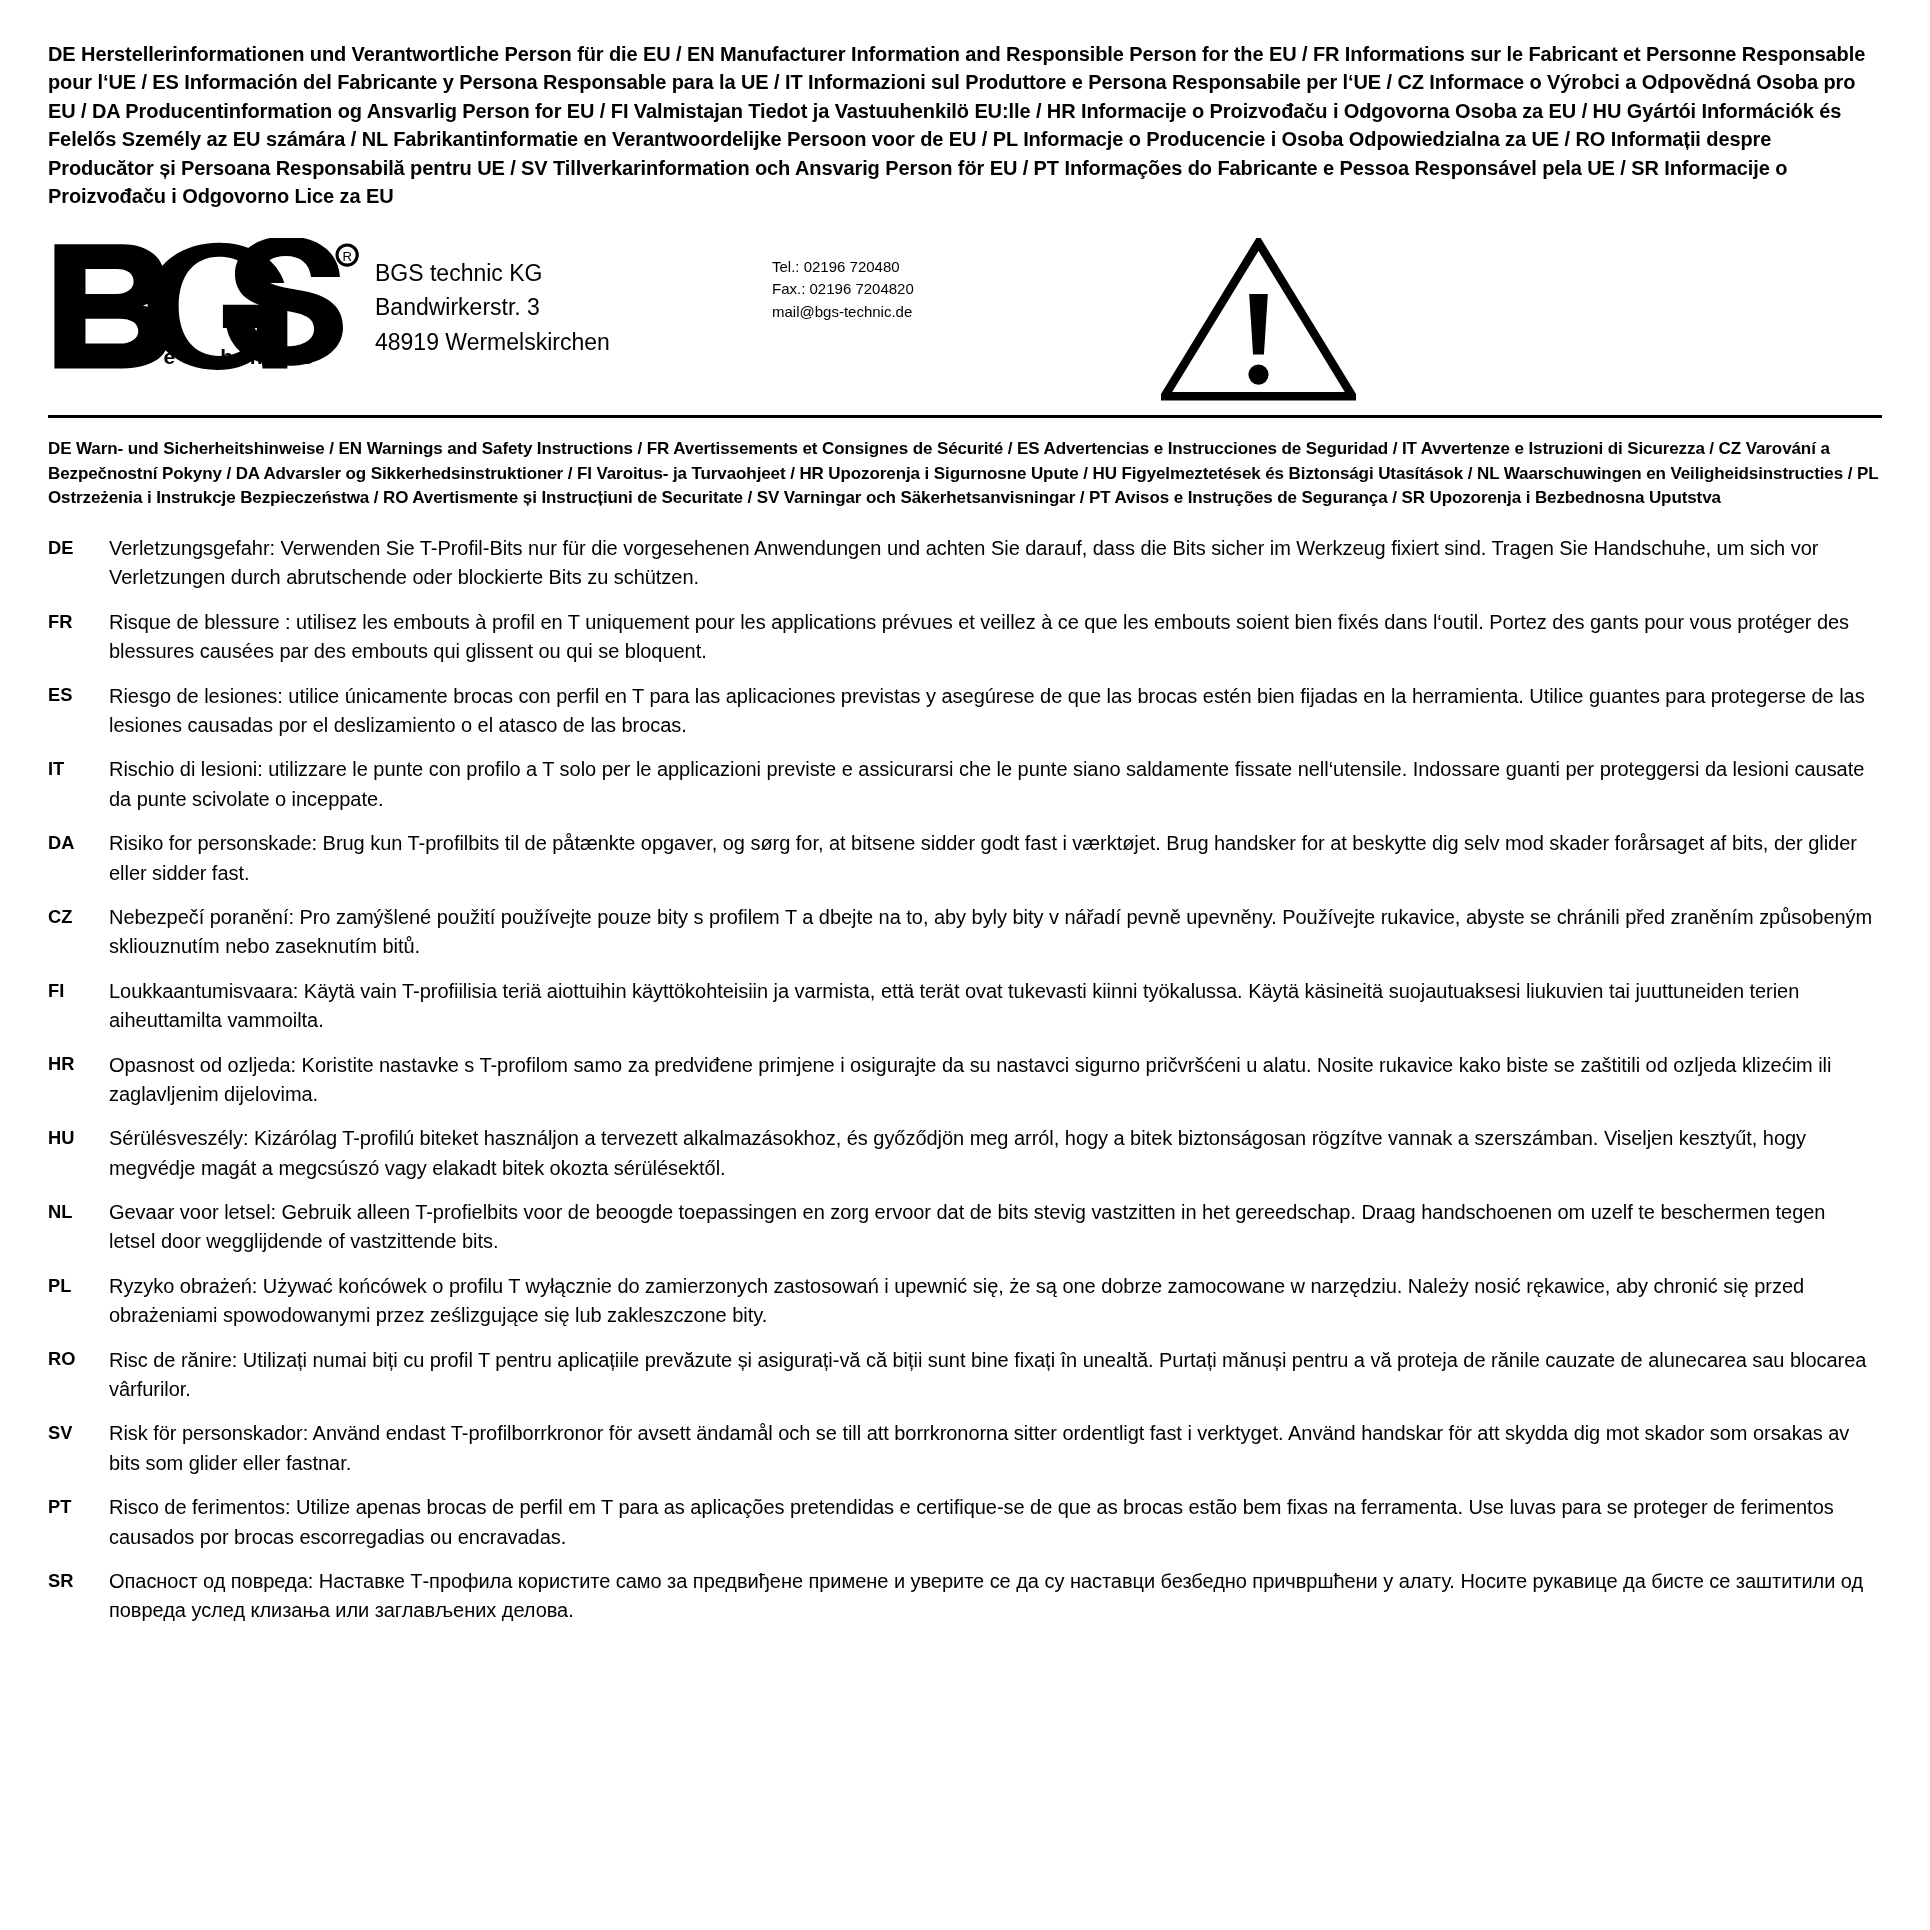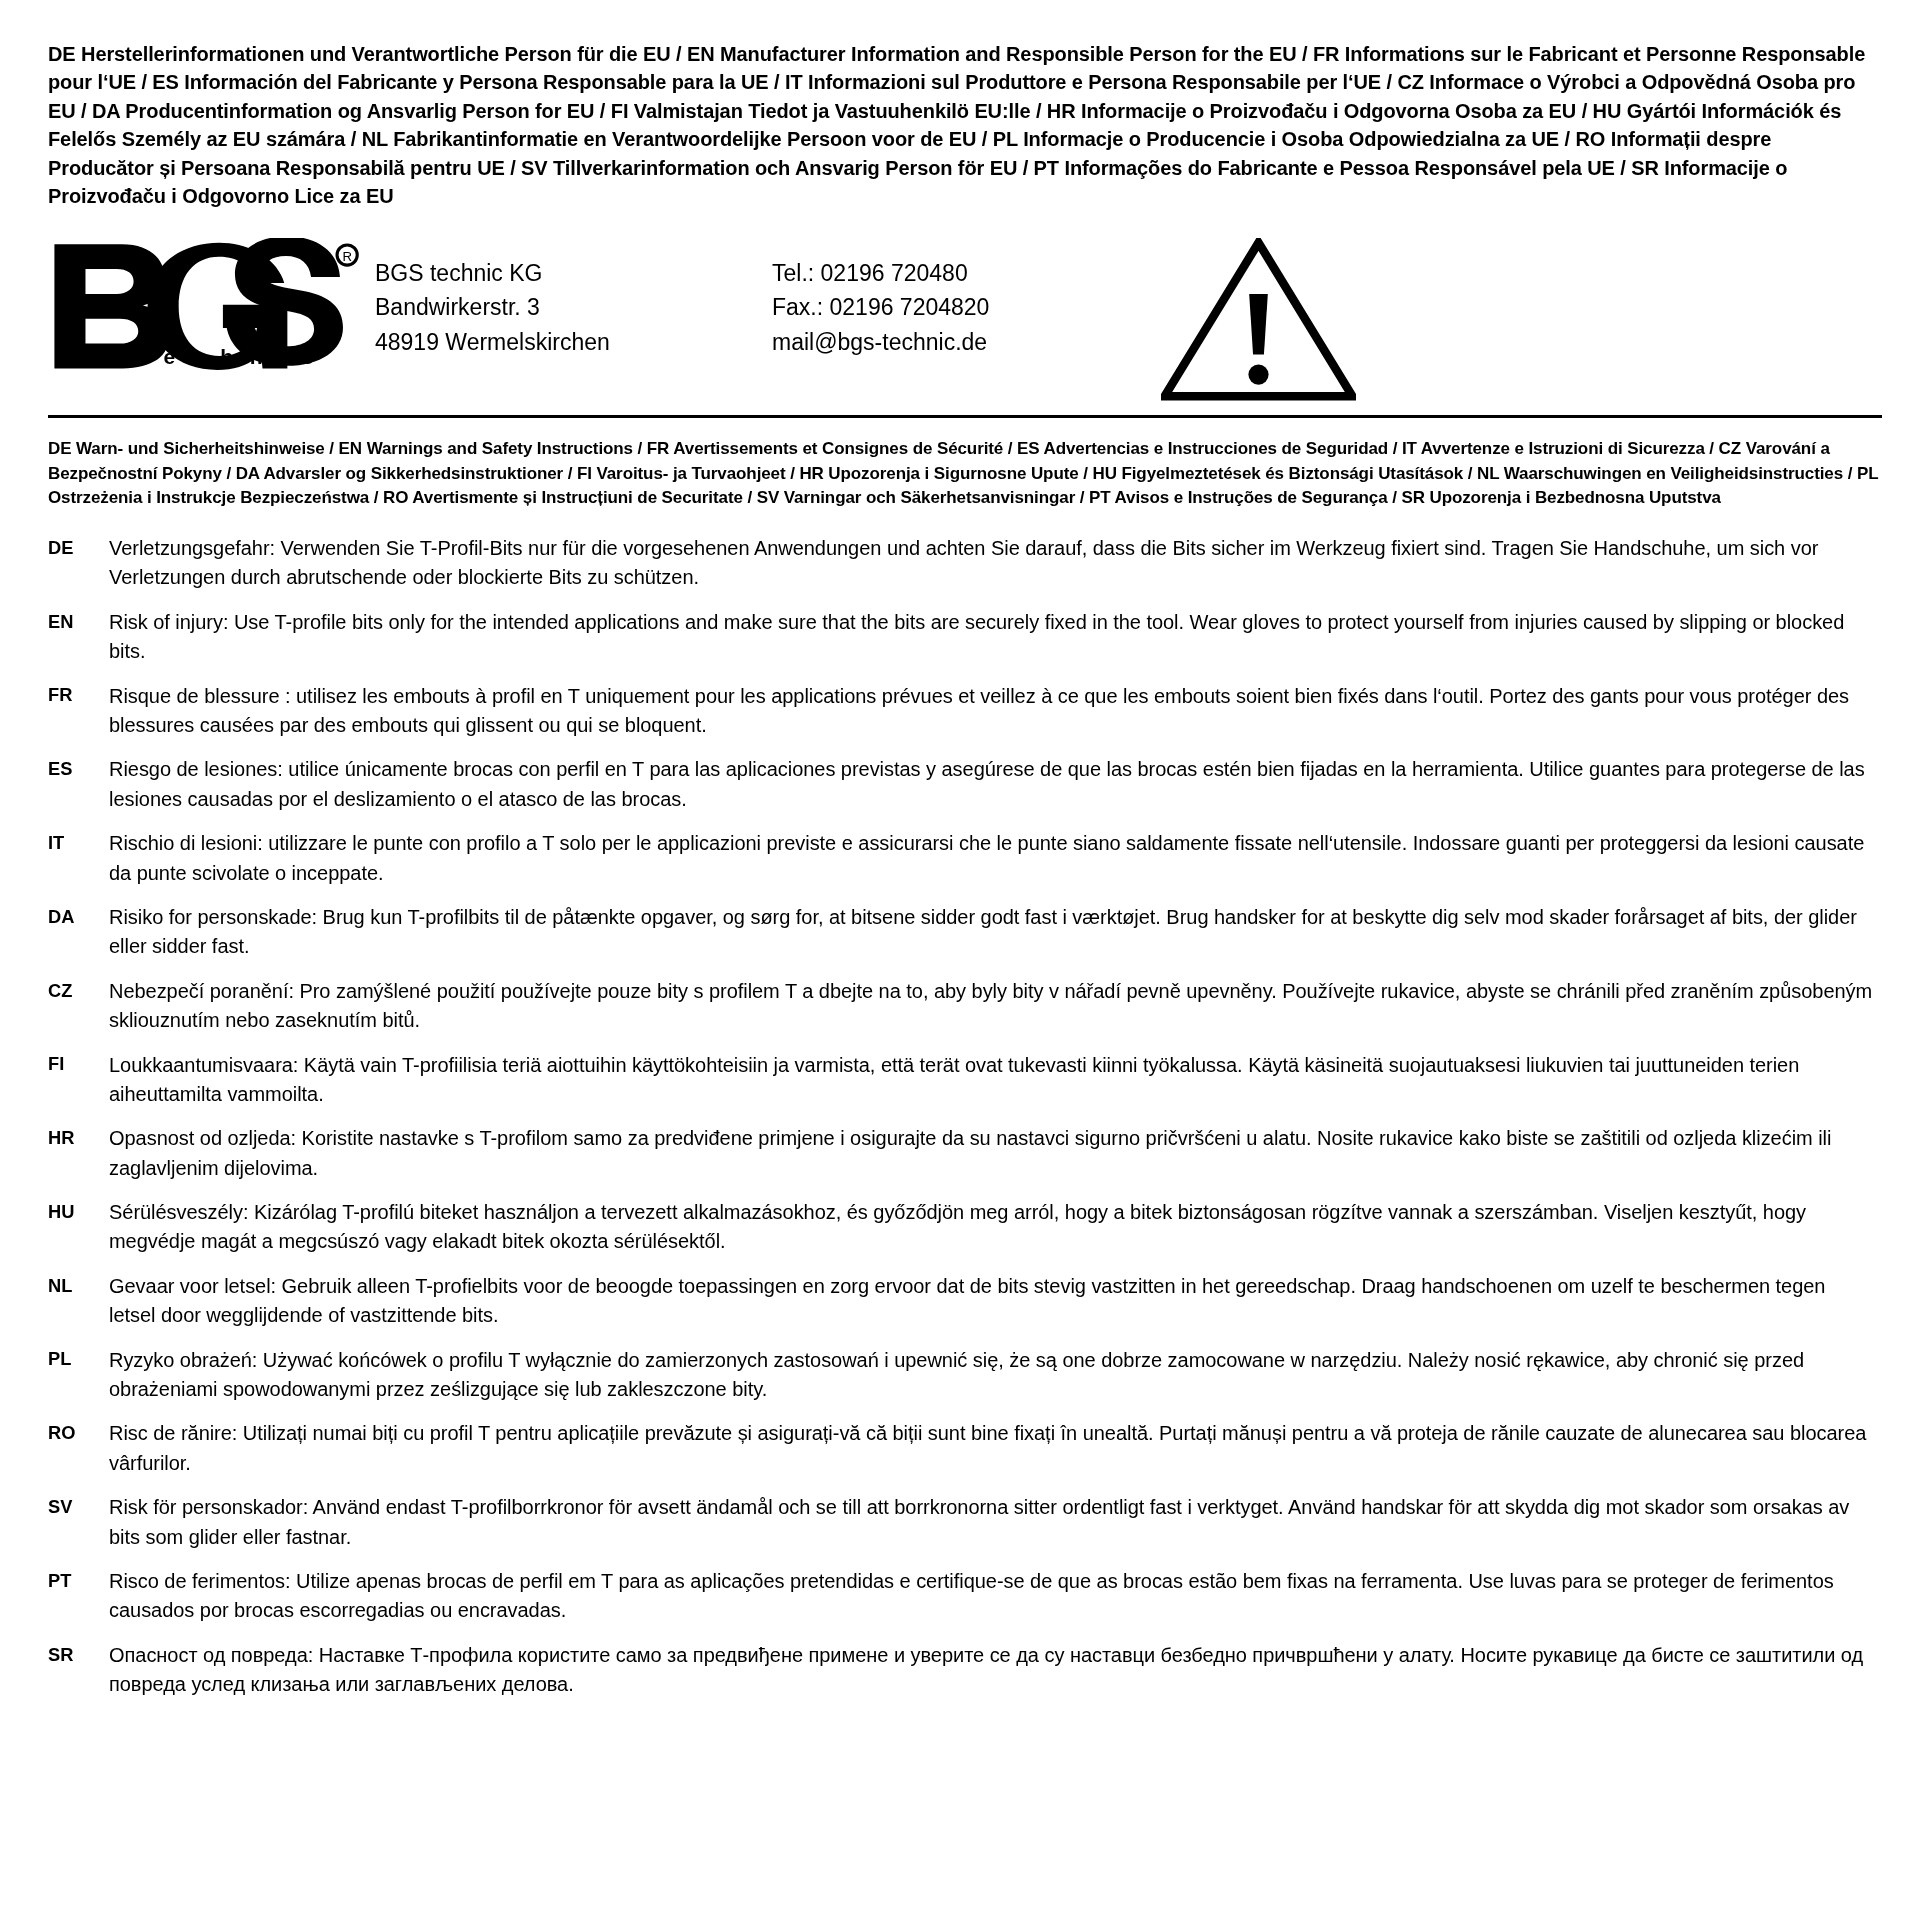--- a/index.html
+++ b/index.html
@@ -50,21 +50,21 @@
   .logo-svg { display:block; }
 
   .addr-col {
     flex: 0 0 397px;
     font-size: 23px;
     line-height: 1.5;
     padding-top: 25px;
   }
   .tel-col {
     flex: 0 0 366px;
-    font-size: 23px;
+    font-size: 15px;
     line-height: 1.5;
     padding-top: 25px;
   }
   .web-col {
     flex: 1 1 auto;
     font-size: 30px;
     font-weight: bold;
     padding-top: 61px;
     text-align: center;
     letter-spacing: 0.2px;
@@ -161,24 +161,20 @@
 
   <div class="section-heading">DE Warn- und Sicherheitshinweise  /  EN Warnings and Safety Instructions  /  FR Avertissements et Consignes de Sécurité  /  ES Advertencias e Instrucciones de Seguridad  /  IT Avvertenze e Istruzioni di Sicurezza  /  CZ Varování a Bezpečnostní Pokyny  /  DA Advarsler og Sikkerhedsinstruktioner  /  FI Varoitus- ja Turvaohjeet  /  HR Upozorenja i Sigurnosne Upute  /  HU Figyelmeztetések és Biztonsági Utasítások  /  NL Waarschuwingen en Veiligheidsinstructies  /  PL Ostrzeżenia i Instrukcje Bezpieczeństwa  /  RO Avertismente și Instrucțiuni de Securitate  /  SV Varningar och Säkerhetsanvisningar  /  PT Avisos e Instruções de Segurança  /  SR Upozorenja i Bezbednosna Uputstva</div>
 
   <div class="lang-list">
 
     <div class="lang-row">
       <div class="lang-code">DE</div>
       <div class="lang-text">Verletzungsgefahr: Verwenden Sie T-Profil-Bits nur für die vorgesehenen Anwendungen und achten Sie darauf, dass die Bits sicher im Werkzeug fixiert sind. Tragen Sie Handschuhe, um sich vor Verletzungen durch abrutschende oder blockierte Bits zu schützen.</div>
     </div>
 
-    <div class="lang-row">
-      <div class="lang-code">EN</div>
-      <div class="lang-text">Risk of injury: Use T-profile bits only for the intended applications and make sure that the bits are securely fixed in the tool. Wear gloves to protect yourself from injuries caused by slipping or blocked bits.</div>
-    </div>
 
     <div class="lang-row">
       <div class="lang-code">FR</div>
       <div class="lang-text">Risque de blessure : utilisez les embouts à profil en T uniquement pour les applications prévues et veillez à ce que les embouts soient bien fixés dans l‘outil. Portez des gants pour vous protéger des blessures causées par des embouts qui glissent ou qui se bloquent.</div>
     </div>
 
     <div class="lang-row">
       <div class="lang-code">ES</div>
       <div class="lang-text">Riesgo de lesiones: utilice únicamente brocas con perfil en T para las aplicaciones previstas y asegúrese de que las brocas estén bien fijadas en la herramienta. Utilice guantes para protegerse de las lesiones causadas por el deslizamiento o el atasco de las brocas.</div>
     </div>

